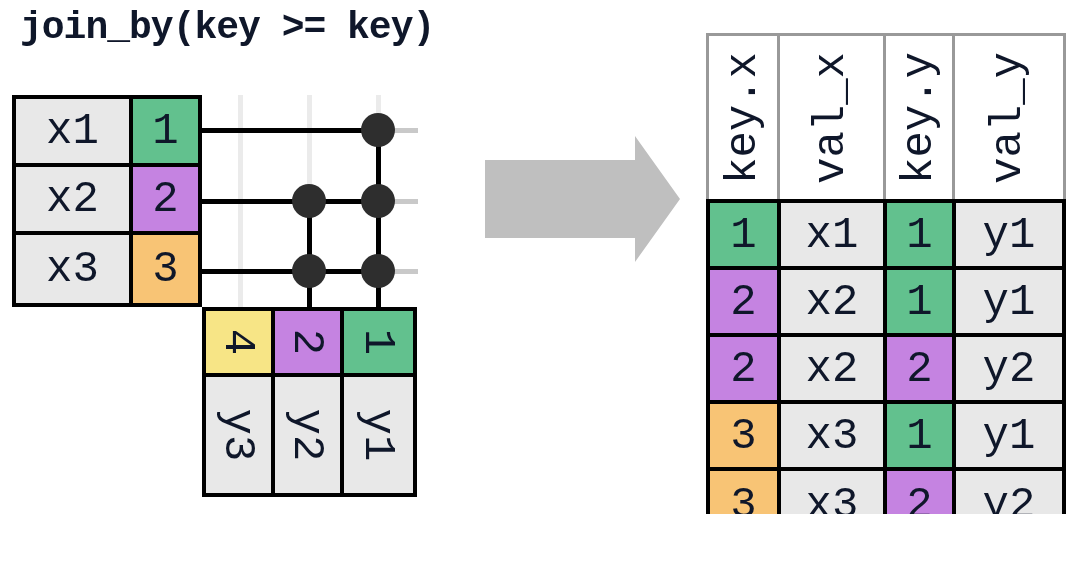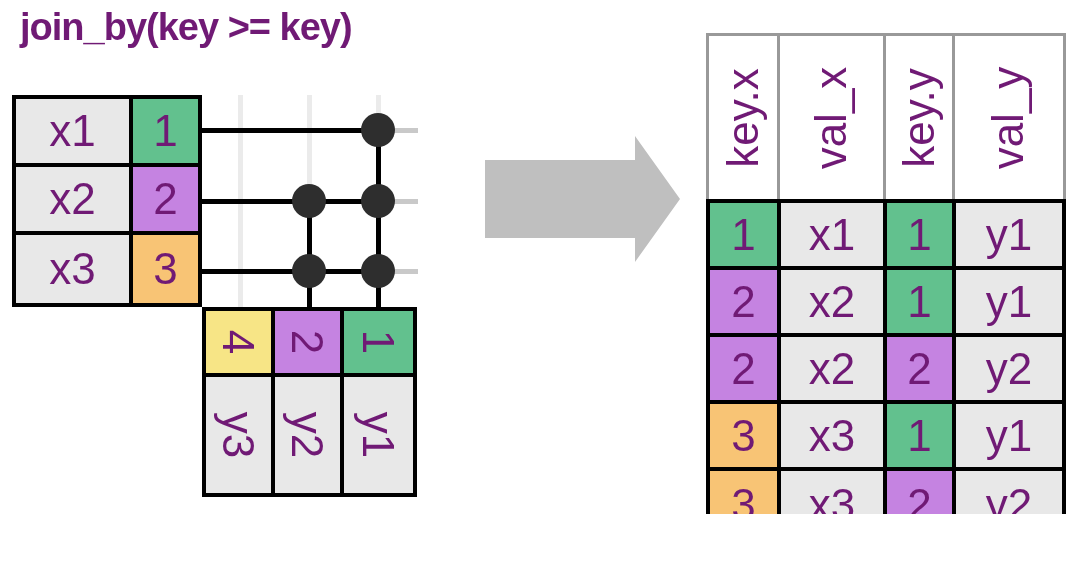--- a/index.html
+++ b/index.html
@@ -2,22 +2,22 @@
 <html><head>
 <meta charset="utf-8">
 <style>
   html, body { margin: 0; padding: 0; background: #ffffff; }
   .canvas {
     position: relative;
     width: 1083px;
     height: 514px;
     background: #ffffff;
     overflow: hidden;
-    font-family: Liberation Sans, sans-serif;
-    color: #701a75;
+    font-family: Liberation Mono, monospace;
+    color: #0f172a;
   }
 
   
   .title {
     position: absolute;
     left: 20px;
     top: 6px;
     font-size: 38px;
     font-weight: 700;
     white-space: nowrap;

